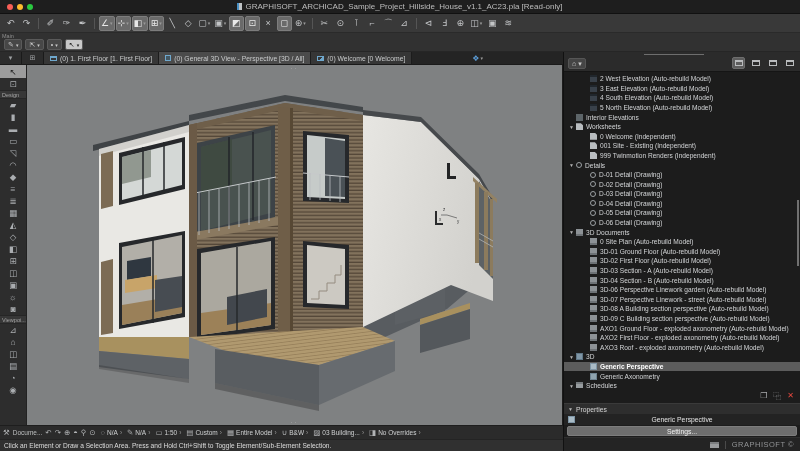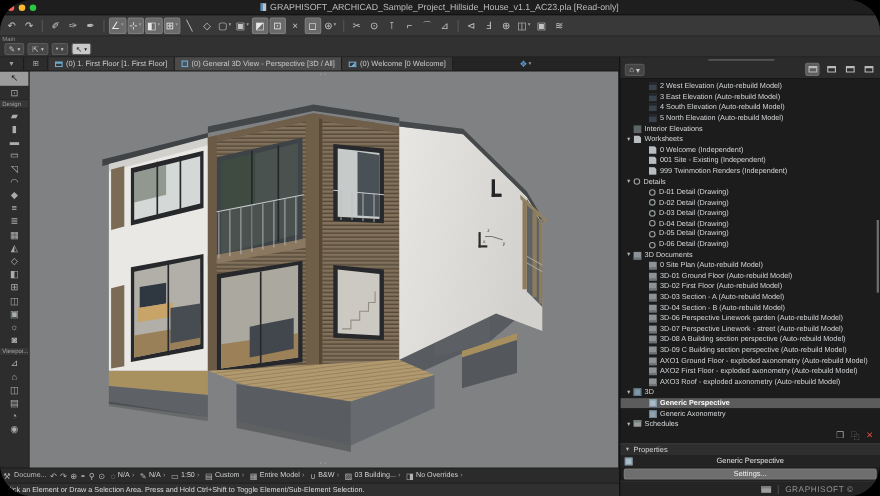--- a/index.html
+++ b/index.html
@@ -1,17 +1,17 @@
 <!DOCTYPE html>
 <html><head>
 <meta charset="utf-8">
 <style>
   * { margin:0; padding:0; box-sizing:border-box; font-family:"Liberation Sans","DejaVu Sans",sans-serif; }
   html,body { background:#000; }
-  .app { position:relative; width:800px; height:451px; background:#1d1d1d; overflow:hidden;border-radius:29px; }
+  .app { position:relative; width:800px; height:451px; background:#1d1d1d; overflow:hidden; }
 
   
   .titlebar { position:absolute; left:0; top:0; width:800px; height:14px; background:#1e1e1e; border-bottom:1px solid #111; display:flex; align-items:center; }
   .traffic { position:absolute; left:7px; top:4px; display:flex; gap:4px; }
   .tl { width:6px; height:6px; border-radius:50%; }
   .tl.r { background:#f95f57; } .tl.y { background:#fdbc2e; } .tl.g { background:#2ac840; }
   .title-wrap { margin:0 auto; display:flex; align-items:center; gap:3px; }
   .doc-ic { width:5px; height:7px; background:#bfc3c6; border-left:2px solid #4a90c4; }
   .title-text { font-size:8px; color:#bdbdbd; }
 
@@ -99,21 +99,21 @@
   .nav-actions { height:15px; display:flex; align-items:center; justify-content:flex-end; gap:6px; padding-right:6px; background:#1c1c1c; }
   .na-ic { color:#a9abad; font-size:8px; }
   .na-x { color:#e4483f; font-size:8px; font-weight:bold; }
   .props-header { height:11px; background:#2e2e2e; border-top:1px solid #3a3a3a; display:flex; align-items:center; gap:3px; padding-left:4px; }
   .props-header .tri { font-size:5px; color:#b5b5b5; }
   .props-header .ph { font-size:6.8px; color:#d6d6d6; }
   .props-item { height:11px; position:relative; background:#232323; display:flex; align-items:center; justify-content:center; }
   .props-item .pi-ic { position:absolute; left:4px; }
   .props-item .pi-text { font-size:6.8px; color:#e2e2e2; }
   .settings-btn { height:10px; margin:1px 3px; background:#6e6e6e; border:1px solid #7d7d7d; border-radius:2px; color:#f0f0f0; font-size:6.8px; display:flex; align-items:center; justify-content:center; }
-  .nav-footer { height:14px; background:#242424; border-top:1px solid #2f2f2f; display:flex; align-items:center; justify-content:flex-end; gap:6px; padding-right:24px; }
+  .nav-footer { height:14px; background:#242424; border-top:1px solid #2f2f2f; display:flex; align-items:center; justify-content:flex-end; gap:6px; padding-right:6px; }
   .print-ic { width:9px; height:6px; background:#9a9c9e; border-top:2px solid #7c7e80; }
   .nf-sep { width:1px; height:8px; background:#4a4a4a; }
   .brand { font-size:7.5px; color:#919395; letter-spacing:0.5px; }
 </style>
 </head>
 <body>
 
 <div class="app">
 
   <div class="titlebar">

